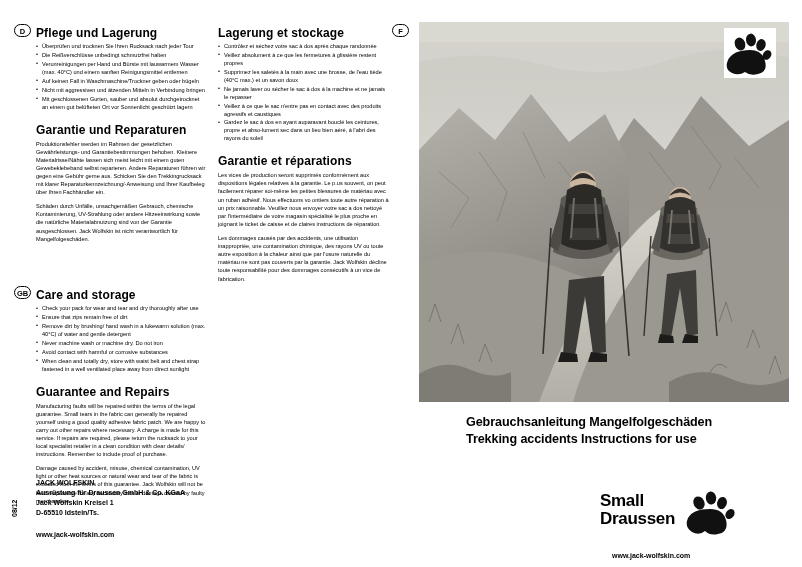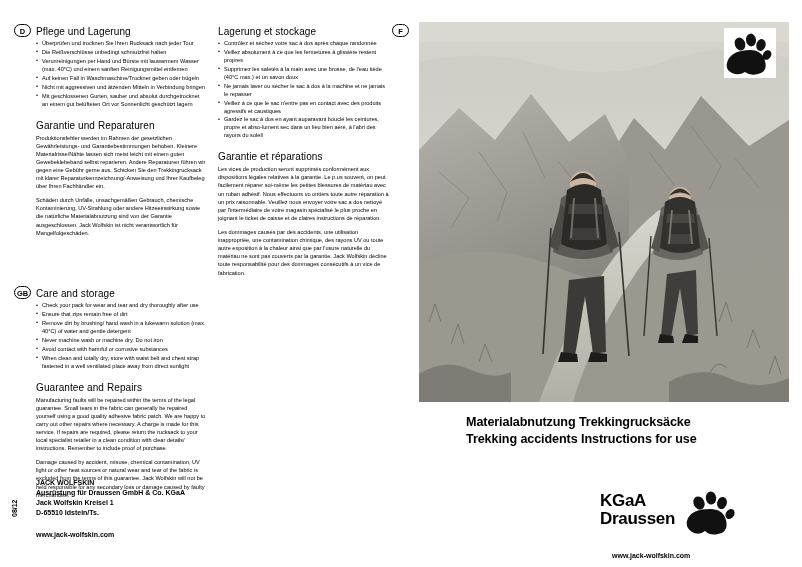--- a/index.html
+++ b/index.html
@@ -37,22 +37,22 @@
     height: 13px;
     border: 1px solid #000;
     border-radius: 7px;
     font-size: 7.5px;
     font-weight: bold;
     line-height: 13px;
     text-align: center;
     box-sizing: border-box;
   }
   .sec-title {
-    font-size: 10px;
-    font-weight: normal;
+    font-size: 12px;
+    font-weight: bold;
     margin: 0 0 3px 0;
     letter-spacing: .1px;
   }
   .sec-title.gap {
     margin-top: 11px;
   }
   ul.bullets {
     list-style: none;
     margin: 0;
     padding: 0;
@@ -360,27 +360,27 @@
         <ellipse cx="16" cy="16" rx="5.2" ry="6.6" transform="rotate(-22 16 16)"></ellipse>
         <ellipse cx="27" cy="12" rx="5" ry="6.4" transform="rotate(-6 27 12)"></ellipse>
         <ellipse cx="37" cy="17" rx="4.6" ry="6" transform="rotate(16 37 17)"></ellipse>
         <ellipse cx="43" cy="27" rx="4" ry="5.2" transform="rotate(34 43 27)"></ellipse>
         <path d="M26 22 q12 0 15 11 q3 11 -7 13 q-8 2 -13 -2 q-6 4 -13 1 q-8 -4 -4 -13 q5 -10 22 -10 Z"></path>
       </g>
     </svg>
   </div>
 
   <div class="titles">
-    <div>Materialabnutzung Trekkingrucksäcke</div>
+    <div>Gebrauchsanleitung Mangelfolgeschäden</div>
     <div>Trekking accidents Instructions for use</div>
   </div>
 
   <div class="logo">
     <div class="logo-text">
-      <div>KGaA</div>
+      <div>Small</div>
       <div>Draussen</div>
     </div>
     <svg width="54" height="48" viewBox="0 0 54 48" style="position:absolute;left:86px;top:2px" xmlns="http://www.w3.org/2000/svg">
       <g fill="#111111">
         <ellipse cx="13" cy="15" rx="5.4" ry="6.8" transform="rotate(-24 13 15)"></ellipse>
         <ellipse cx="25" cy="10" rx="5.2" ry="6.6" transform="rotate(-6 25 10)"></ellipse>
         <ellipse cx="36" cy="15" rx="4.8" ry="6.2" transform="rotate(16 36 15)"></ellipse>
         <ellipse cx="44" cy="26" rx="4.2" ry="5.4" transform="rotate(34 44 26)"></ellipse>
         <path d="M24 21 q13 0 16 11 q3 12 -8 14 q-8 2 -13 -3 q-6 5 -13 1 q-8 -5 -4 -14 q5 -9 22 -9 Z"></path>
       </g>

